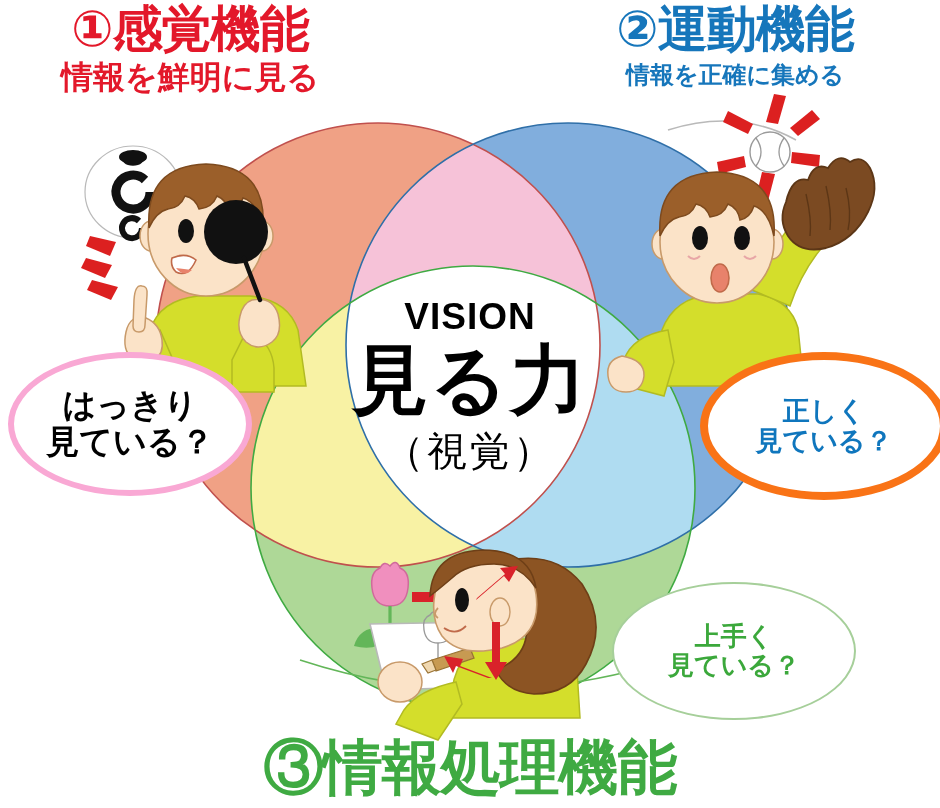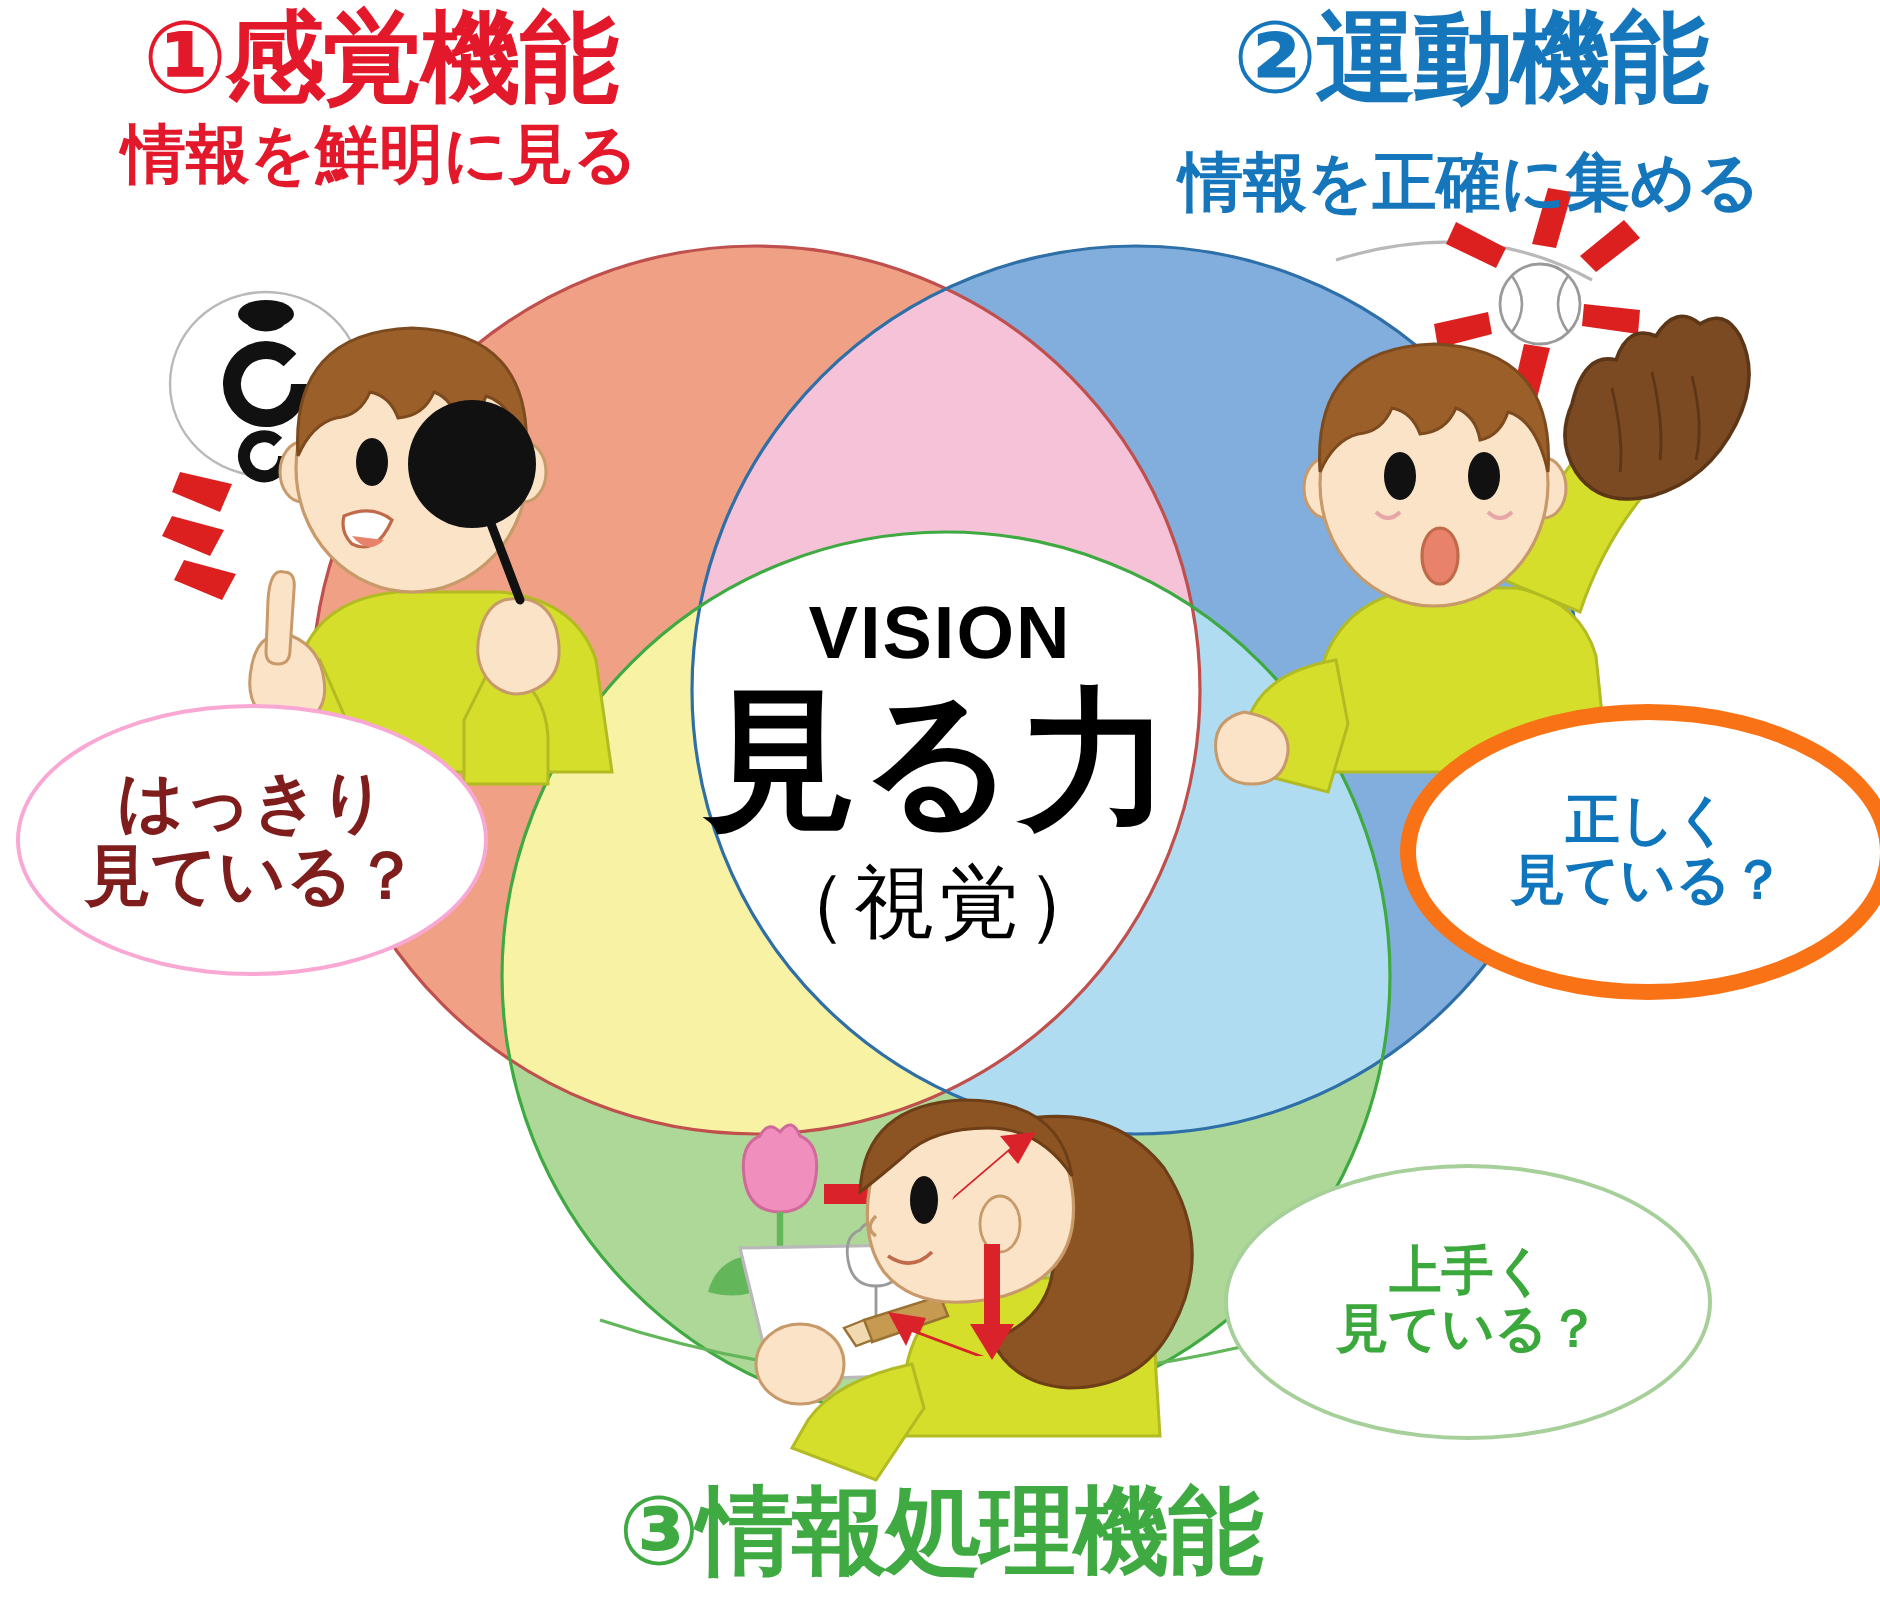--- a/index.html
+++ b/index.html
@@ -21,37 +21,37 @@
   }
   .hd .sub{
     font-weight:bold;letter-spacing:0px;
     font-family:"DejaVu Sans","Liberation Sans",sans-serif;
   }
   #hd-sensory{left:20px;top:4px;width:340px;}
   #hd-sensory .big{font-size:50px;}
   #hd-sensory .sub{font-size:32px;margin-top:7px;display:block;}
   #hd-motor{left:560px;top:4px;width:350px;}
   #hd-motor .big{font-size:50px;}
-  #hd-motor .sub{font-size:32px;margin-top:21px;display:block;}
+  #hd-motor .sub{font-size:24px;margin-top:9px;display:block;}
   #hd-process{left:230px;top:742px;width:480px;}
-  #hd-process .big{font-size:48px;}
+  #hd-process .big{font-size:60px;font-family:Liberation Mono, monospace;}
 
   
   #venn{position:absolute;left:0;top:0;width:940px;height:808px;}
 
   
   .bubble{
     position:absolute;border-radius:50%;
     background:#ffffff;
     display:flex;flex-direction:column;align-items:center;justify-content:center;
     text-align:center;line-height:1.12;font-weight:bold;
     font-family:"DejaVu Sans","Liberation Sans",sans-serif;
   }
   .bubble span{display:block;white-space:nowrap;}
-  #bub-sensory{left:8px;top:352px;width:232px;height:132px;border:2px solid #f9a8d4;color:#7f1d1d;font-size:33px;}
+  #bub-sensory{left:8px;top:352px;width:232px;height:132px;border:6px solid #f9a8d4;color:#000000;font-size:33px;}
   #bub-motor{left:700px;top:352px;width:232px;height:132px;border:8px solid #f97316;color:#0f76bd;font-size:27px;}
   #bub-process{left:612px;top:582px;width:240px;height:134px;border:2px solid #a6cf9a;color:#3ba83b;font-size:26px;}
 
   
   #center-block{
     position:absolute;left:290px;top:296px;width:360px;
     text-align:center;color:#000;z-index:40;
   }
   #center-block .vision{
     font-size:37px;font-weight:bold;letter-spacing:1px;

